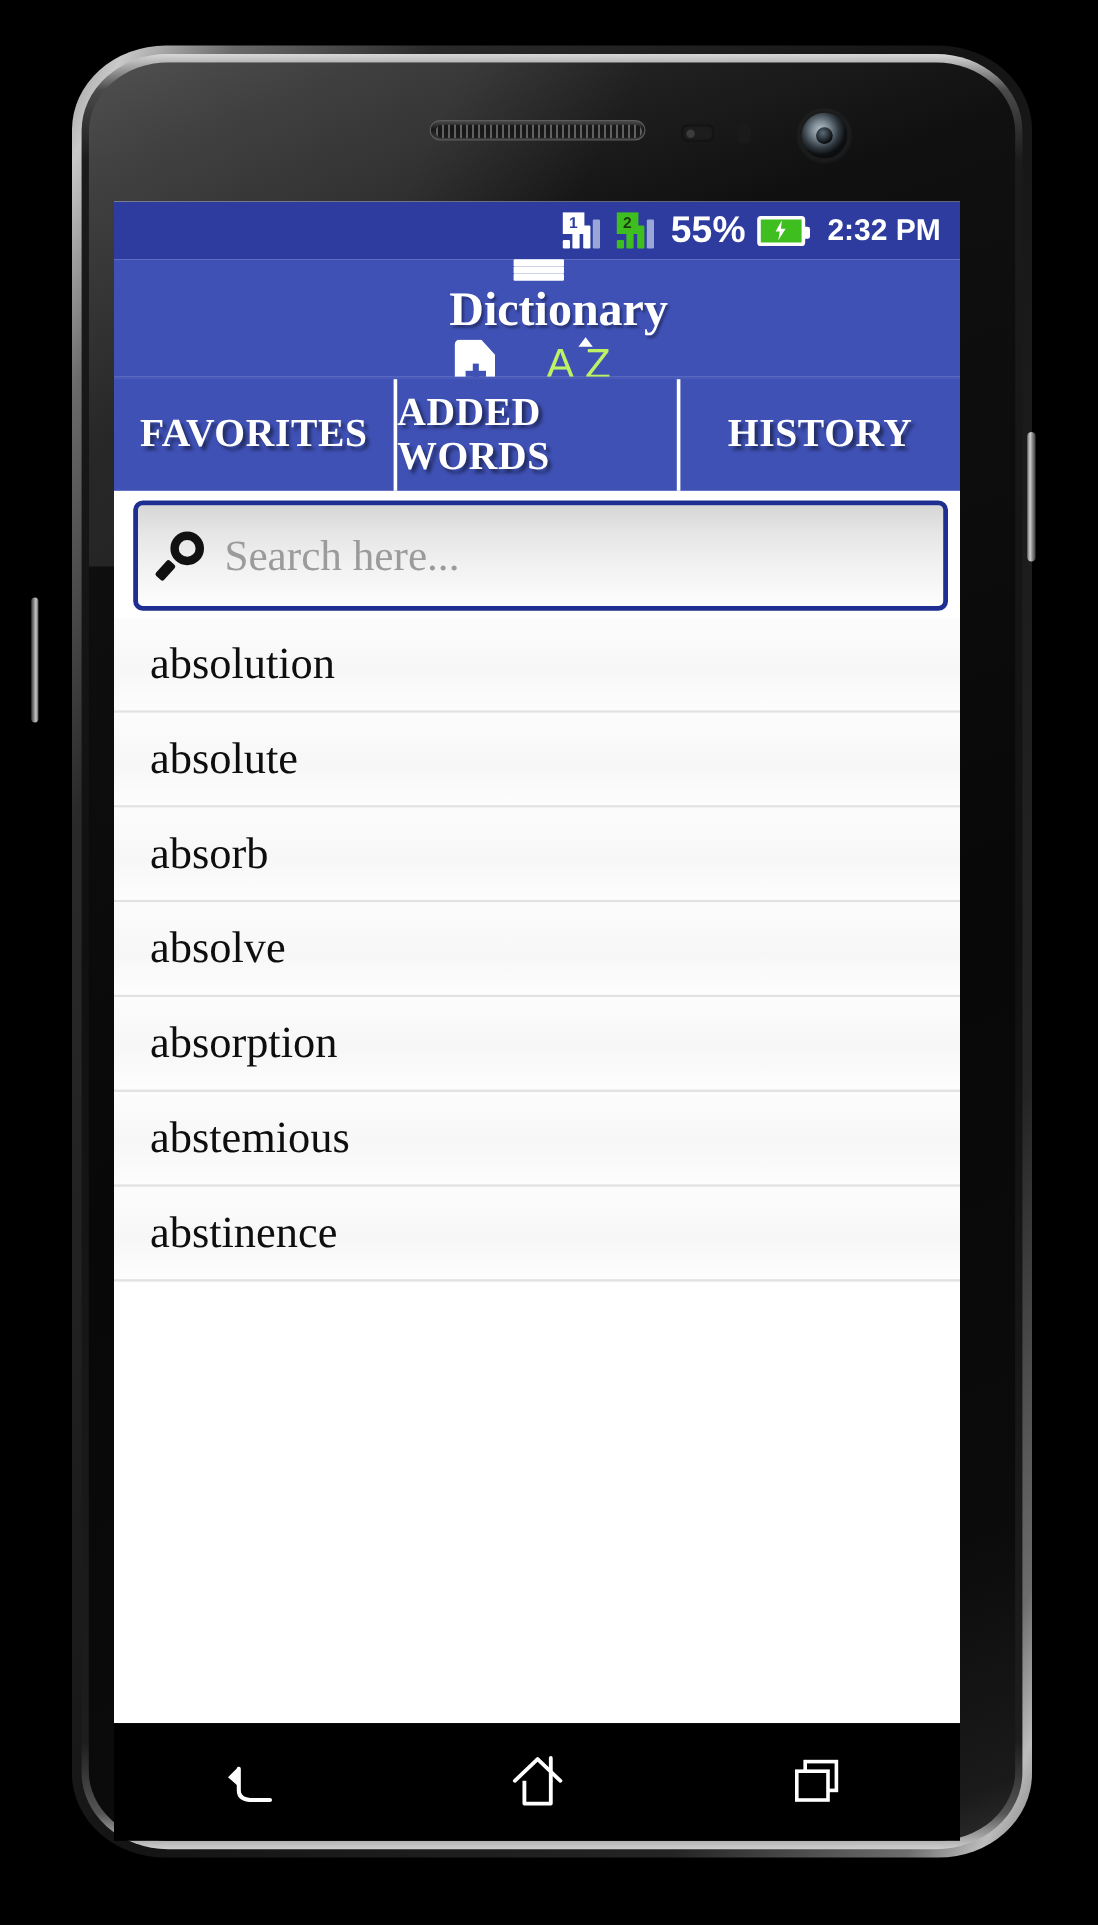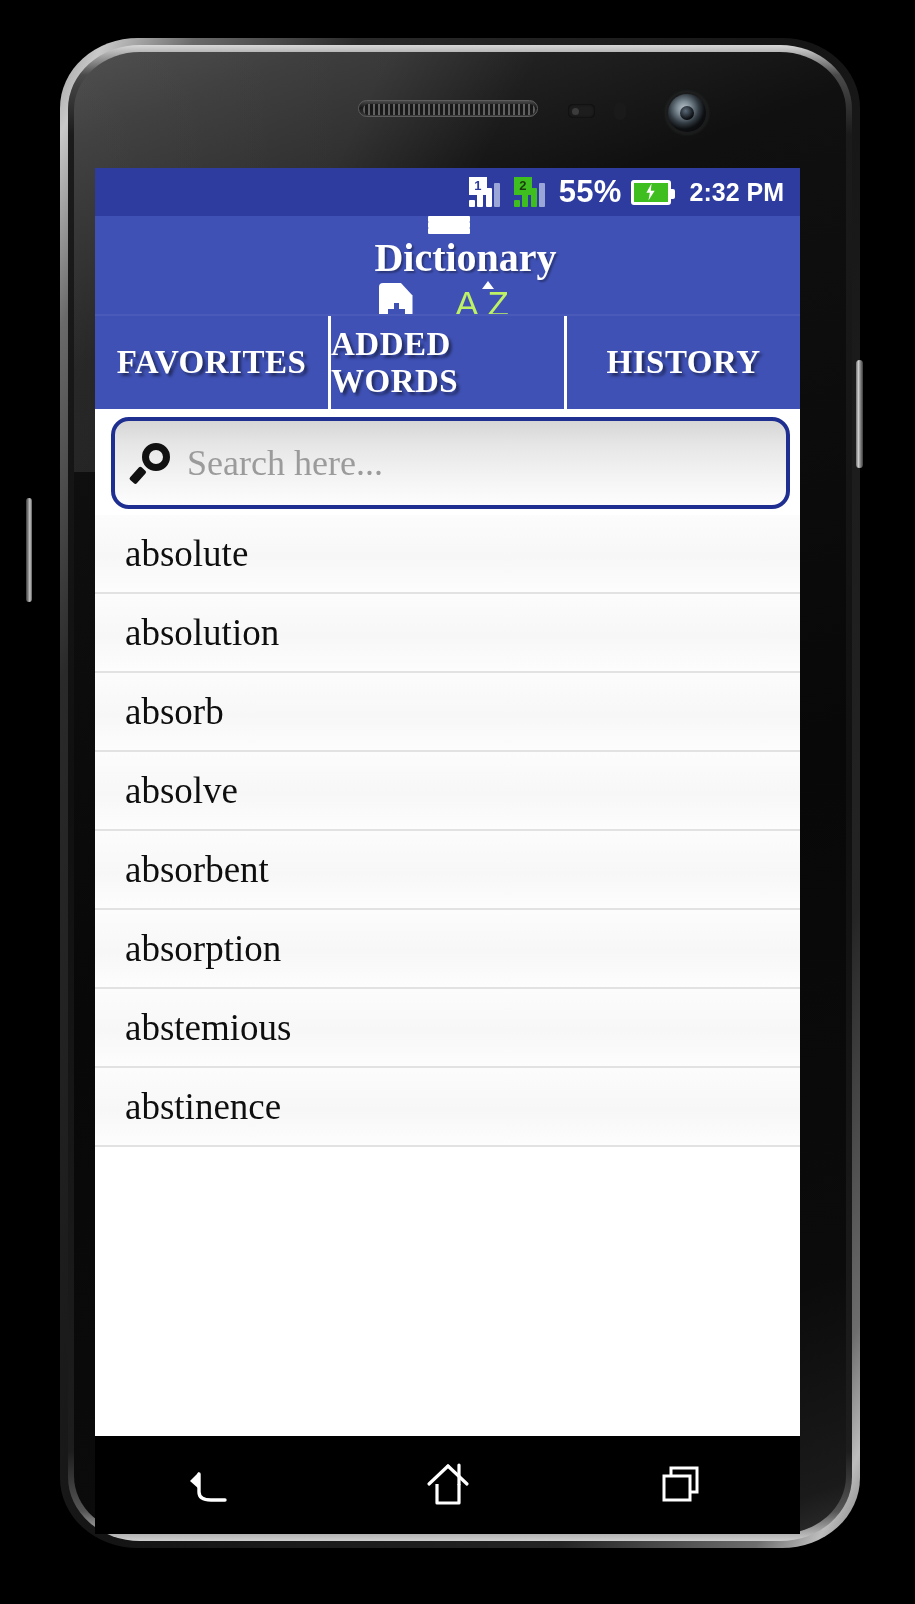--- a/index.html
+++ b/index.html
@@ -132,21 +132,21 @@
   .tabs { height:95px; background:#3f51b5; display:flex;
     border-top:2px solid #4a5ab9; position:relative; }
   .tab { flex:1; display:flex; align-items:center; justify-content:center;
     color:#fff; font-family:"Liberation Serif", serif; font-weight:bold;
     font-size:33px; letter-spacing:.5px; text-shadow:3px 3px 3px rgba(0,0,0,.45);
     cursor:pointer; }
   .tab + .tab { border-left:3px solid #ffffff; }
 
   
   .search-wrap { background:#fff; padding:8px 10px 6px 16px; }
-  .searchbox { height:92px; border:4px solid #1f2f91; border-radius:18px;
+  .searchbox { height:92px; border:4px solid #1f2f91; border-radius:8px;
     background:linear-gradient(180deg,#d6d6d6 0%,#e6e6e6 28%,#f2f2f2 62%,#fdfdfd 100%);
     display:flex; align-items:center; padding:0 20px; }
   .magnifier { position:relative; width:44px; height:44px; flex:none; margin-right:8px; }
   .magnifier .ring { position:absolute; left:7px; top:2px; width:28px; height:28px;
     border:7px solid #111; border-radius:50%; }
   .magnifier .handle { position:absolute; left:4px; top:28px; width:9px; height:17px;
     background:#111; border-radius:2px; transform:rotate(42deg);
     transform-origin:top center; }
   .search-placeholder { font-family:"Liberation Serif", serif; font-size:36px;
     color:#9b9b9b; }
@@ -259,33 +259,30 @@
         <div class="magnifier">
           <div class="ring"></div>
           <div class="handle"></div>
         </div>
         <div class="search-placeholder">Search here...</div>
       </div>
     </div>
 
     <div class="wordlist" id="wordlist">
         <div class="word-row">
+          <span class="word">absolution</span>
+        </div>
+        <div class="word-row">
           <span class="word">absolute</span>
         </div>
         <div class="word-row">
-          <span class="word">absolution</span>
-        </div>
-        <div class="word-row">
           <span class="word">absorb</span>
         </div>
         <div class="word-row">
           <span class="word">absolve</span>
-        </div>
-        <div class="word-row">
-          <span class="word">absorbent</span>
         </div>
         <div class="word-row">
           <span class="word">absorption</span>
         </div>
         <div class="word-row">
           <span class="word">abstemious</span>
         </div>
         <div class="word-row">
           <span class="word">abstinence</span>
         </div>

